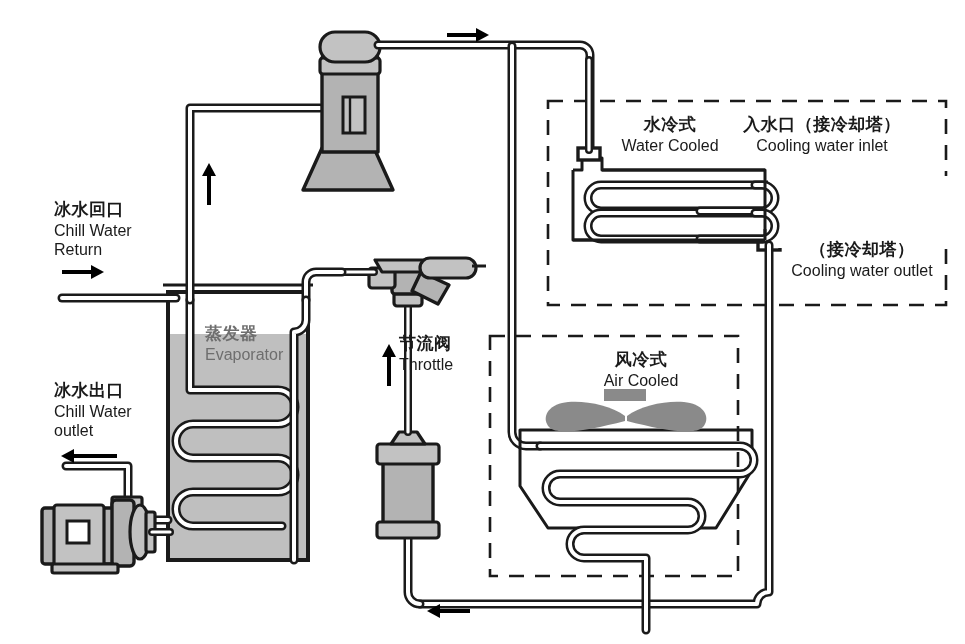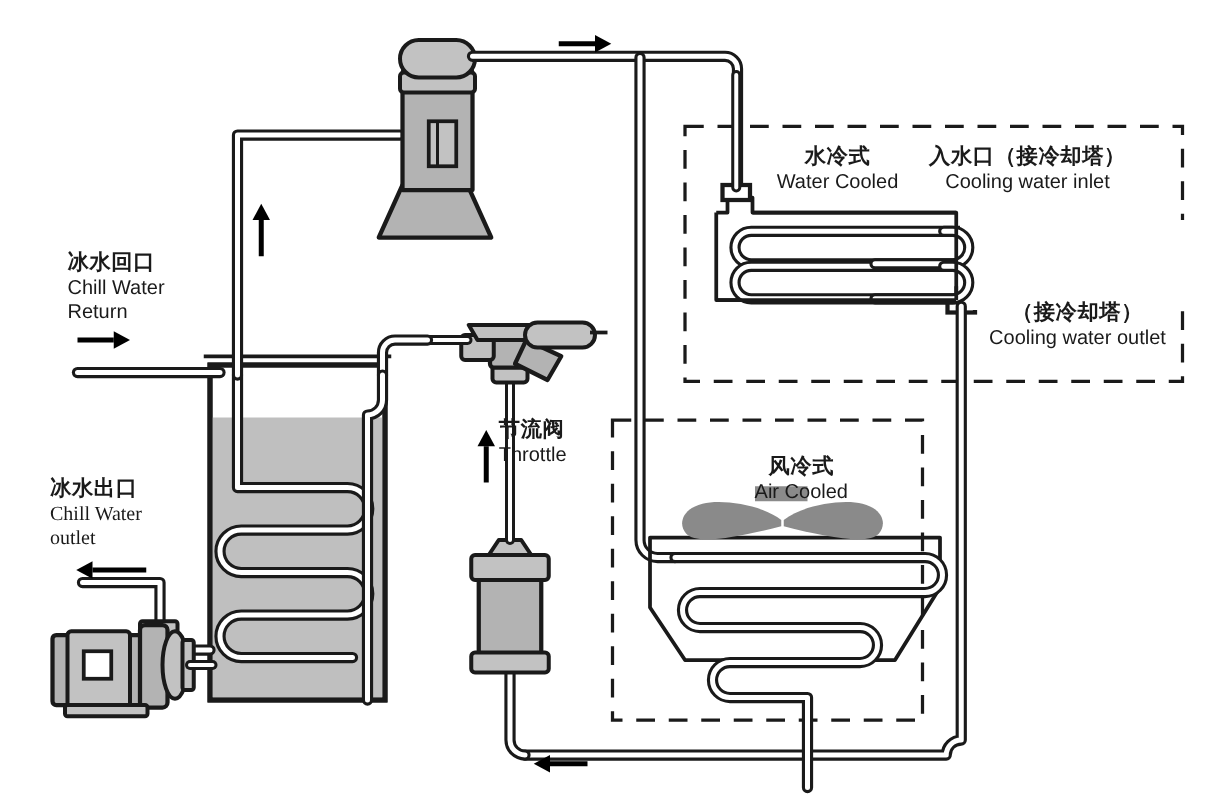--- a/index.html
+++ b/index.html
@@ -229,27 +229,31 @@
     <path class="arrh" d="M440 604 L427 611 L440 618 Z"></path>
   </g>
 </svg>
 
 <div class="lbl lft" style="left:54px;top:200px;">
   <div class="cn">冰水回口</div>
   <div class="en">Chill Water</div>
   <div class="en">Return</div>
 </div>
 
-<div class="lbl lft" style="left:40px;top:381px;font-family:Liberation Serif, serif;">
+<div class="lbl lft" style="left:54px;top:381px;">
   <div class="cn">冰水出口</div>
   <div class="en">Chill Water</div>
   <div class="en">outlet</div>
 </div>
 
 
+<div class="lbl lft gray-lbl" style="left:205px;top:324px;">
+  <div class="cn">蒸发器</div>
+  <div class="en">Evaporator</div>
+</div>
 
 
 <div class="lbl lft" style="left:399px;top:334px;">
   <div class="cn">节流阀</div>
   <div class="en">Throttle</div>
 </div>
 
 
 <div class="lbl ctr" style="left:670px;top:115px;">
   <div class="cn">水冷式</div>
@@ -260,18 +264,18 @@
   <div class="cn">入水口（接冷却塔）</div>
   <div class="en">Cooling water inlet</div>
 </div>
 
 
 <div class="lbl ctr" style="left:862px;top:240px;">
   <div class="cn">（接冷却塔）</div>
   <div class="en">Cooling water outlet</div>
 </div>
 
-<div class="lbl ctr" style="left:641px;top:350px;margin-top:13px;">
+<div class="lbl ctr" style="left:641px;top:350px;">
   <div class="cn">风冷式</div>
   <div class="en">Air Cooled</div>
 </div>
 
 </div>
 
 </body></html>

